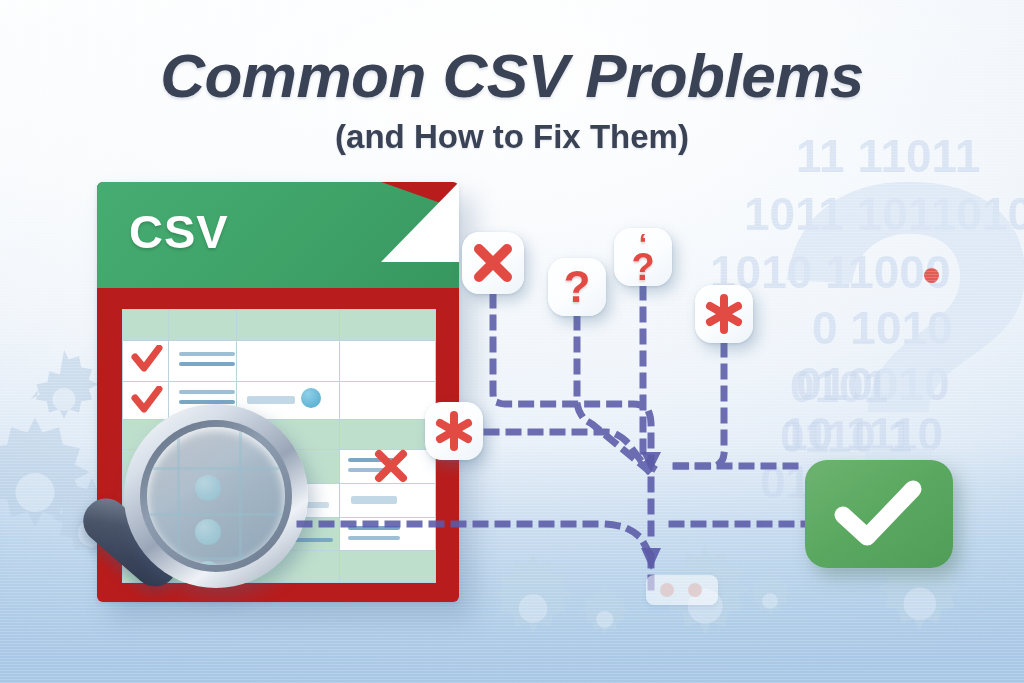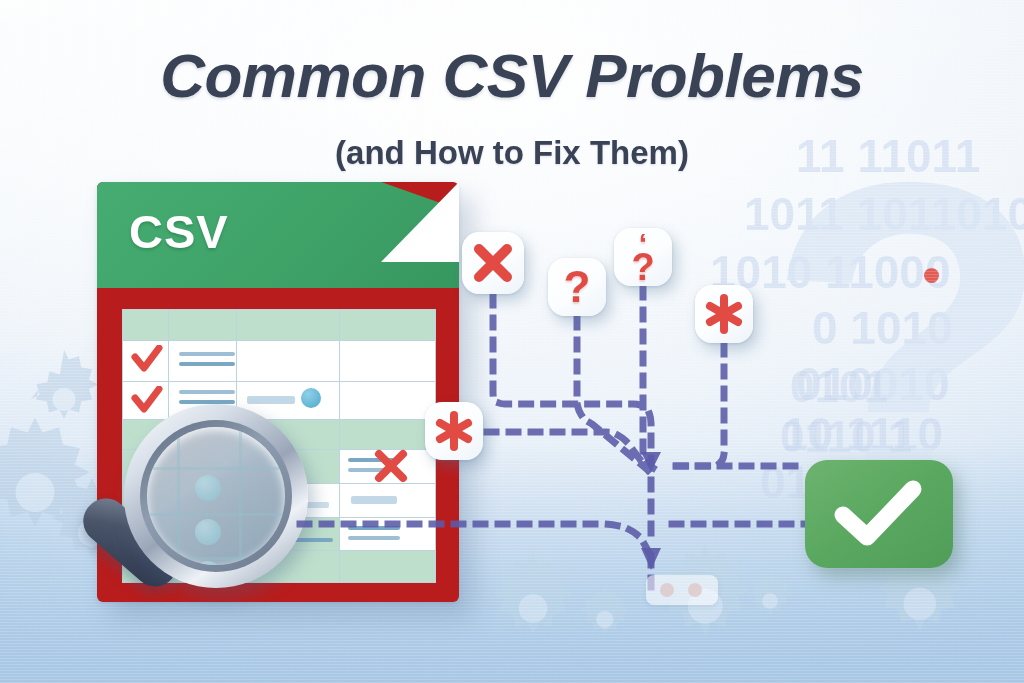--- a/index.html
+++ b/index.html
@@ -39,21 +39,20 @@
     position:absolute;left:0;right:0;top:40px;text-align:center;
     font-size:62px;font-weight:700;color:#3a4255;
     letter-spacing:-.5px;
     text-shadow:0 2px 3px rgba(90,110,140,.22);
     font-style:italic;
   }
   .subtitle{
     position:absolute;left:0;right:0;top:118px;text-align:center;
     font-size:33px;font-weight:700;color:#3a4255;
     text-shadow:0 1px 2px rgba(90,110,140,.20);
-    margin-top:16px;
   }
 
   
   .doc{
     position:absolute;left:97px;top:182px;width:362px;height:420px;
     background:#b91c1c;
     border-radius:6px;
     box-shadow:14px 16px 26px rgba(90,120,155,.28), 0 2px 5px rgba(90,120,155,.18);
   }
   .doc-head{

